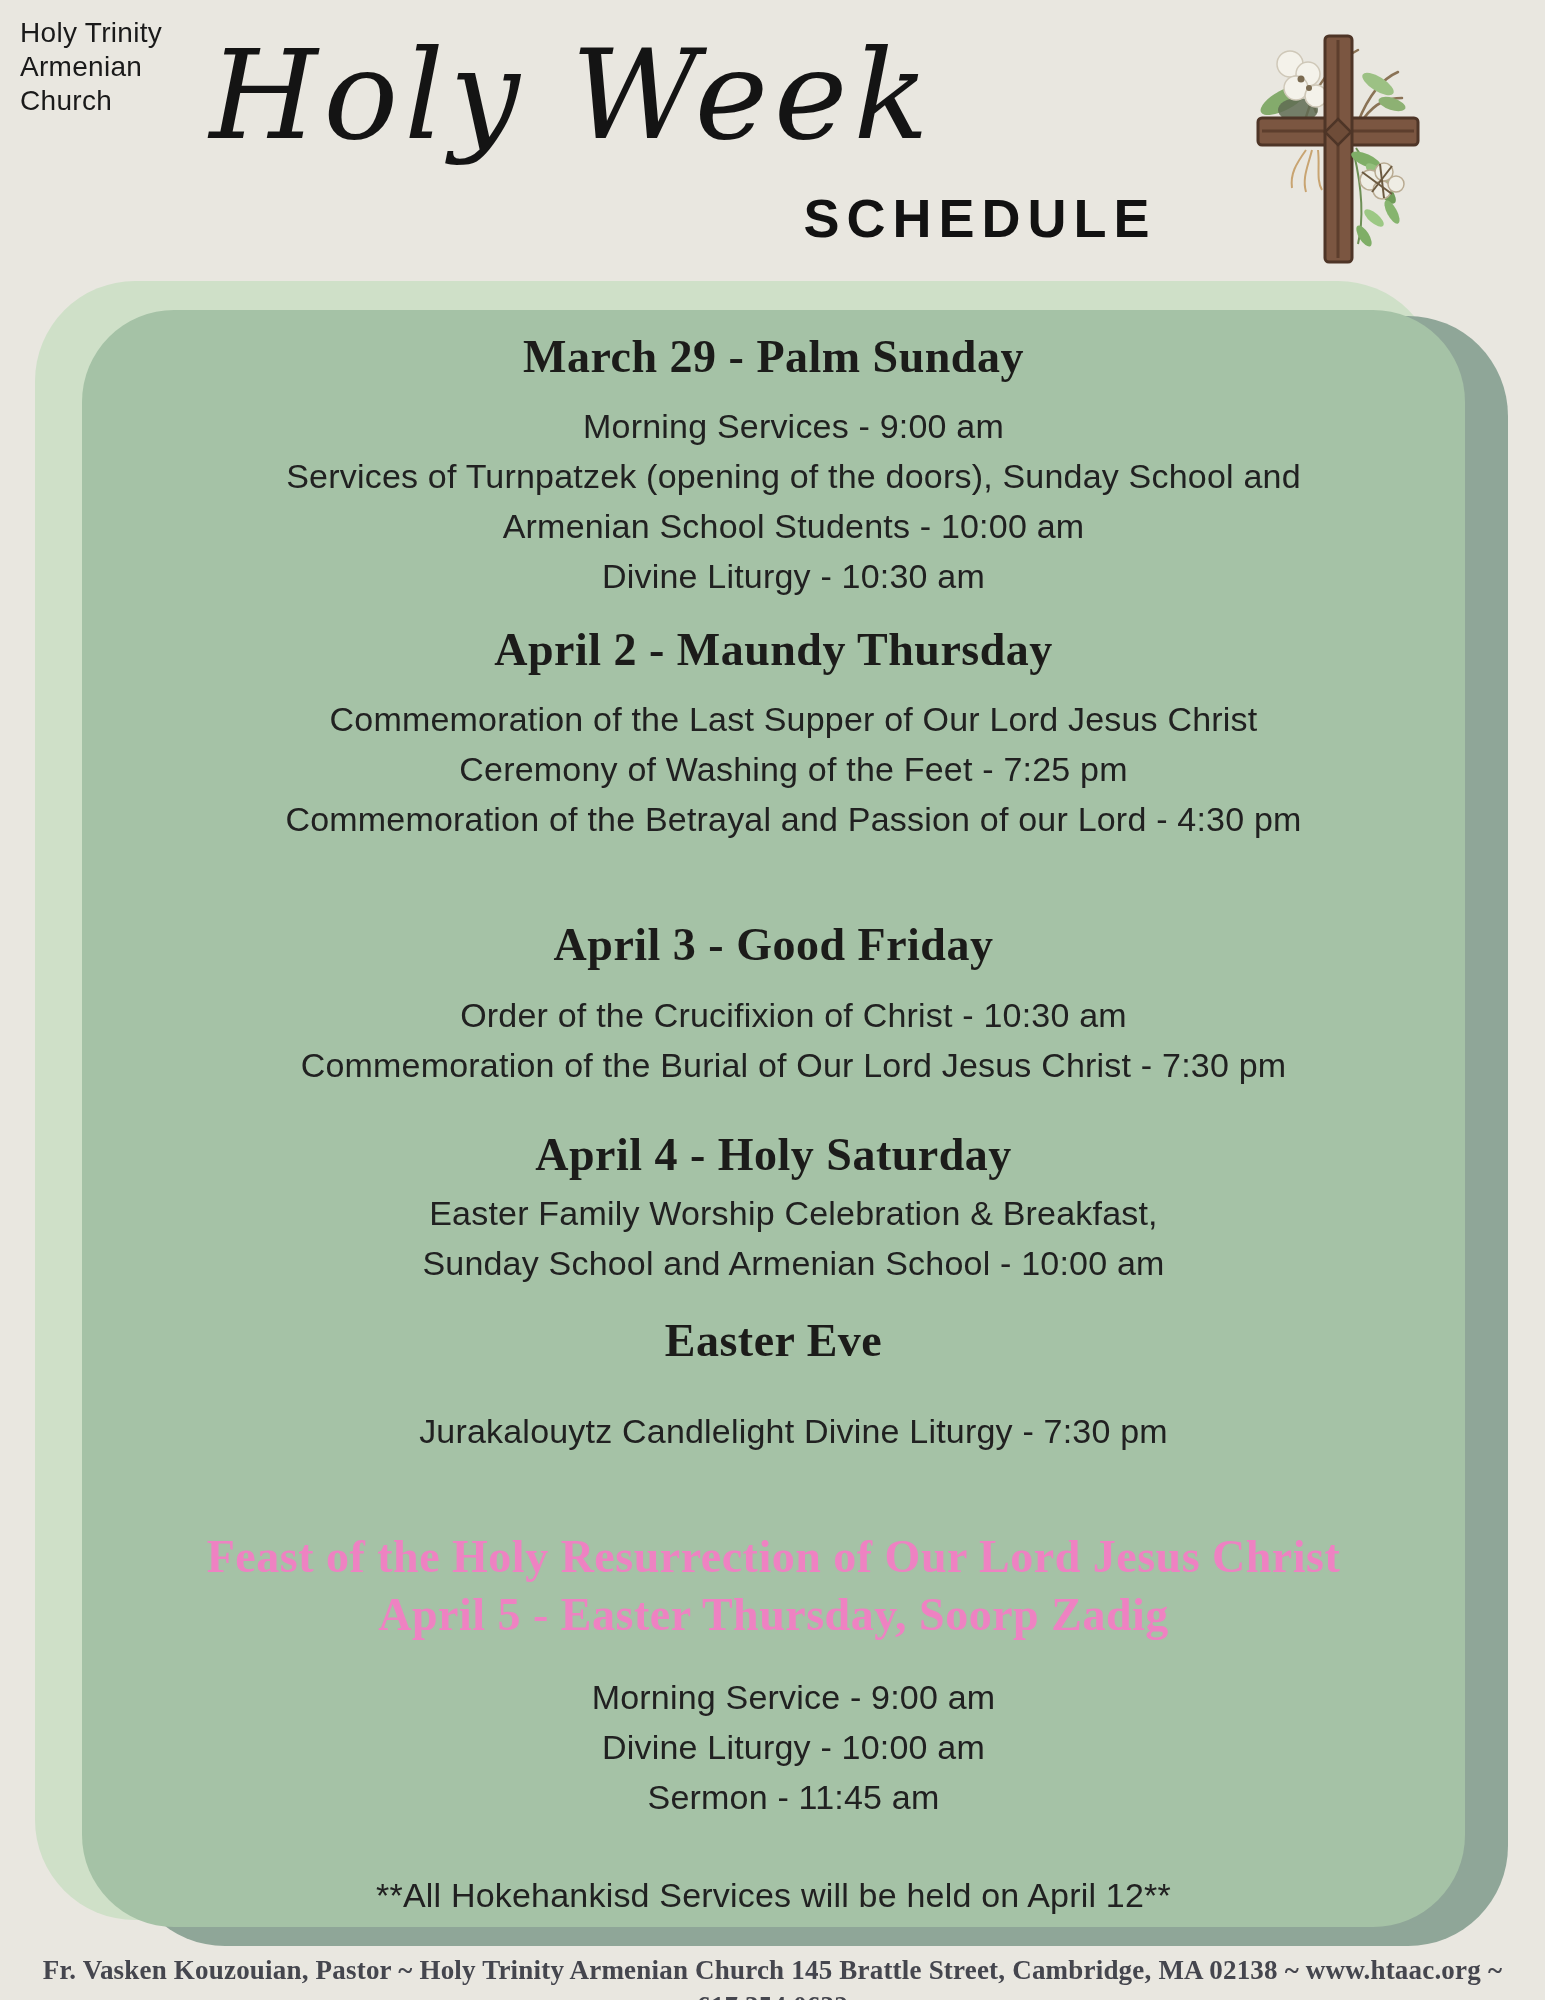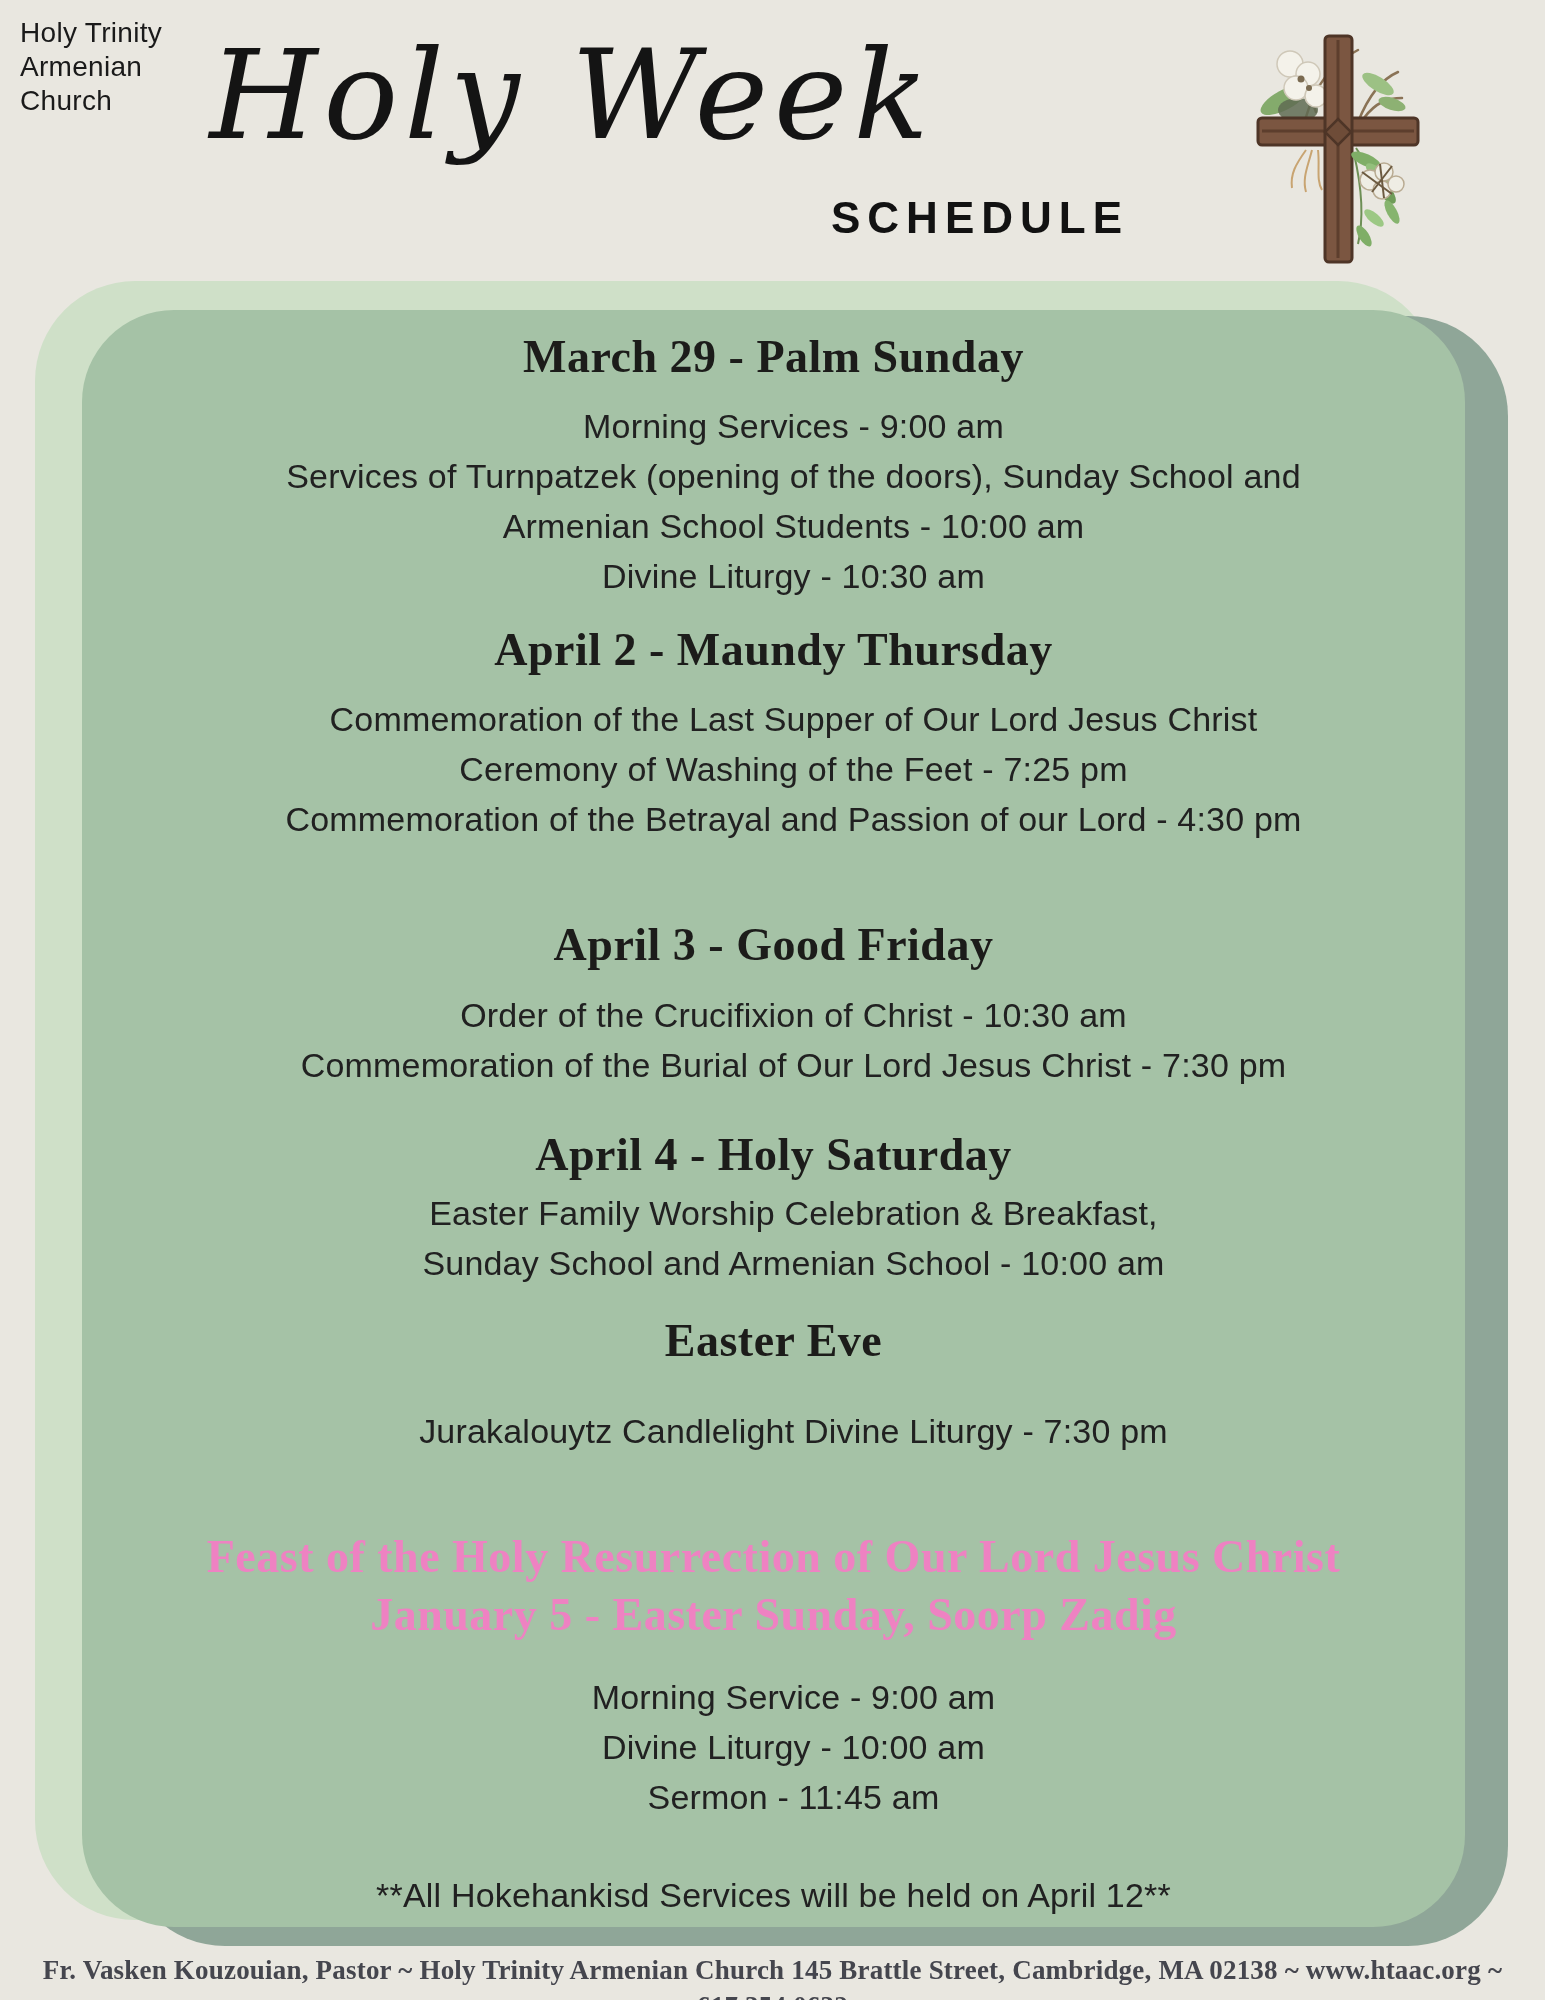--- a/index.html
+++ b/index.html
@@ -33,21 +33,21 @@
     position:absolute;left:172px;top:10px;width:800px;
     text-align:center;
     font-family:"DejaVu Serif","Liberation Serif",serif;
     font-style:italic;font-weight:400;
     font-size:124px;line-height:170px;letter-spacing:6px;
     color:#141414;
   }
   .title-schedule{
     position:absolute;left:730px;top:188px;width:500px;
     text-align:center;
-    font-size:44px;line-height:60px;font-weight:600;letter-spacing:7px;
+    font-size:54px;line-height:60px;font-weight:600;letter-spacing:7px;
     color:#121212;
   }
   .cross{position:absolute;left:1246px;top:22px;width:184px;height:252px;}
   
   .block{position:absolute;left:82px;width:1383px;text-align:center;}
   .sec-head{
     font-family:"Liberation Serif","DejaVu Serif",serif;
     font-weight:700;font-size:46px;line-height:54px;color:#1c1c1a;
     letter-spacing:.5px;
   }
@@ -180,21 +180,21 @@
     <span>Sunday School and Armenian School - 10:00 am</span>
   </div>
 
   <div class="block sec-head" id="s5-head">Easter Eve</div>
   <div class="block body-lines" id="s5-body">
     <span>Jurakalouytz Candlelight Divine Liturgy - 7:30 pm</span>
   </div>
 
   <div class="block feast" id="feast-head">
     <span>Feast of the Holy Resurrection of Our Lord Jesus Christ</span>
-    <span>January 5 - Easter Sunday, Soorp Zadig</span>
+    <span>April 5 - Easter Thursday, Soorp Zadig</span>
   </div>
 
   <div class="block body-lines" id="easter-body">
     <span>Morning Service - 9:00 am</span>
     <span>Divine Liturgy - 10:00 am</span>
     <span>Sermon - 11:45 am</span>
   </div>
 
   <div class="block body-lines" id="note">**All Hokehankisd Services will be held on April 12**</div>
 

